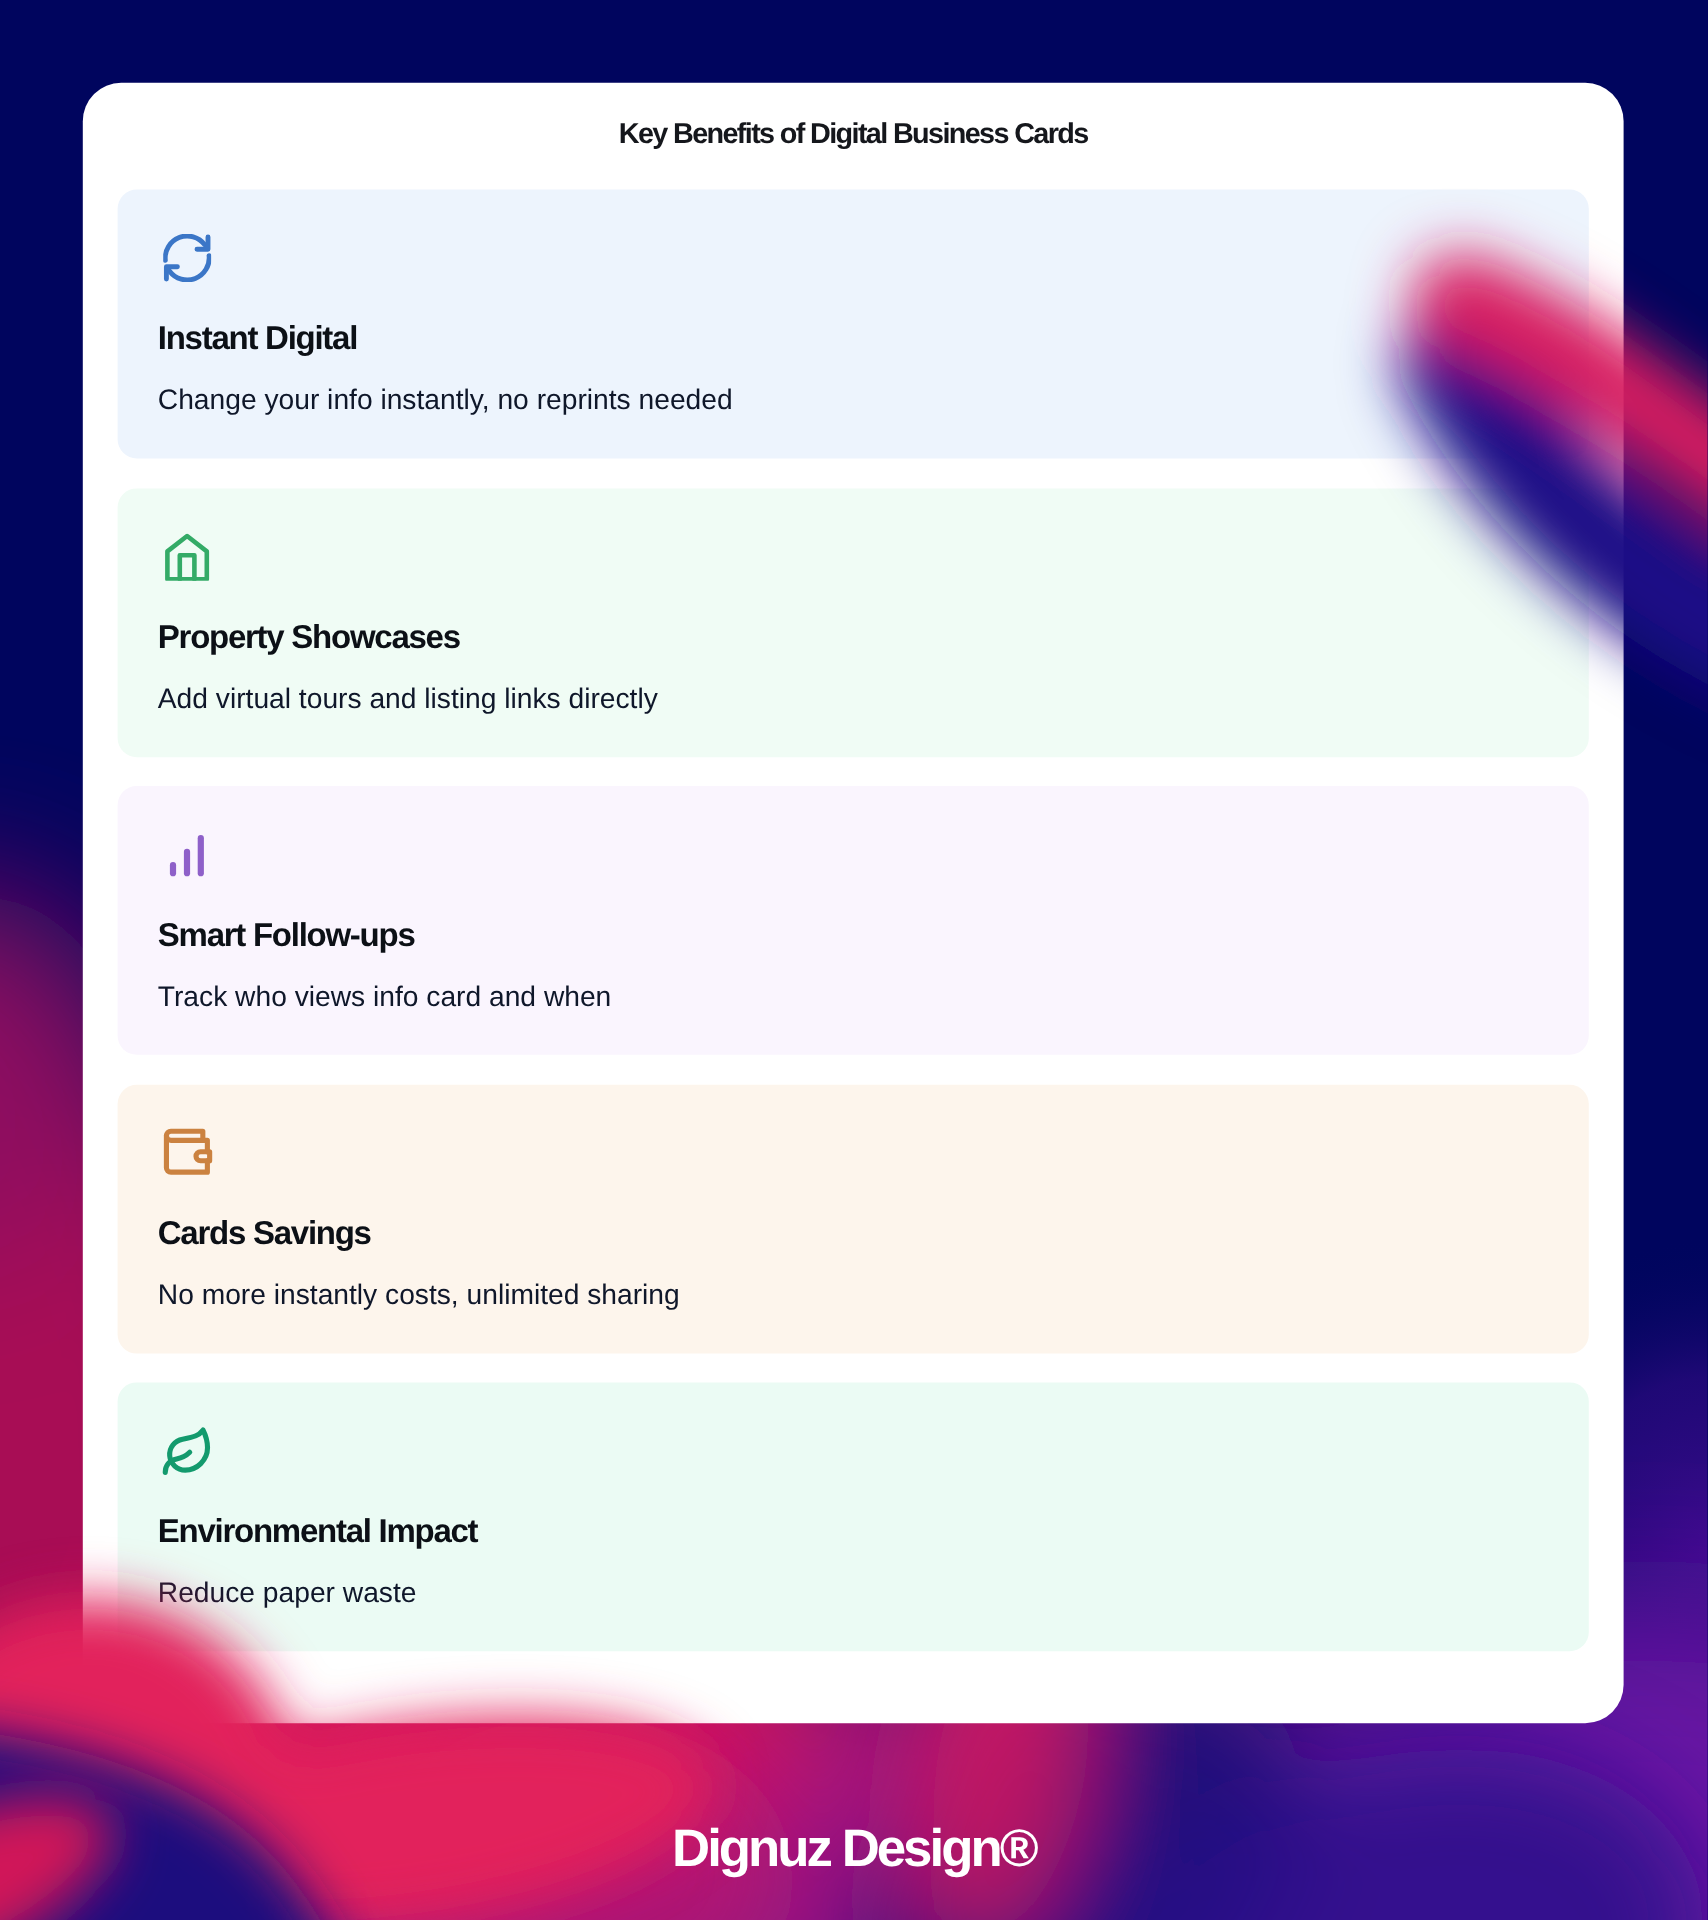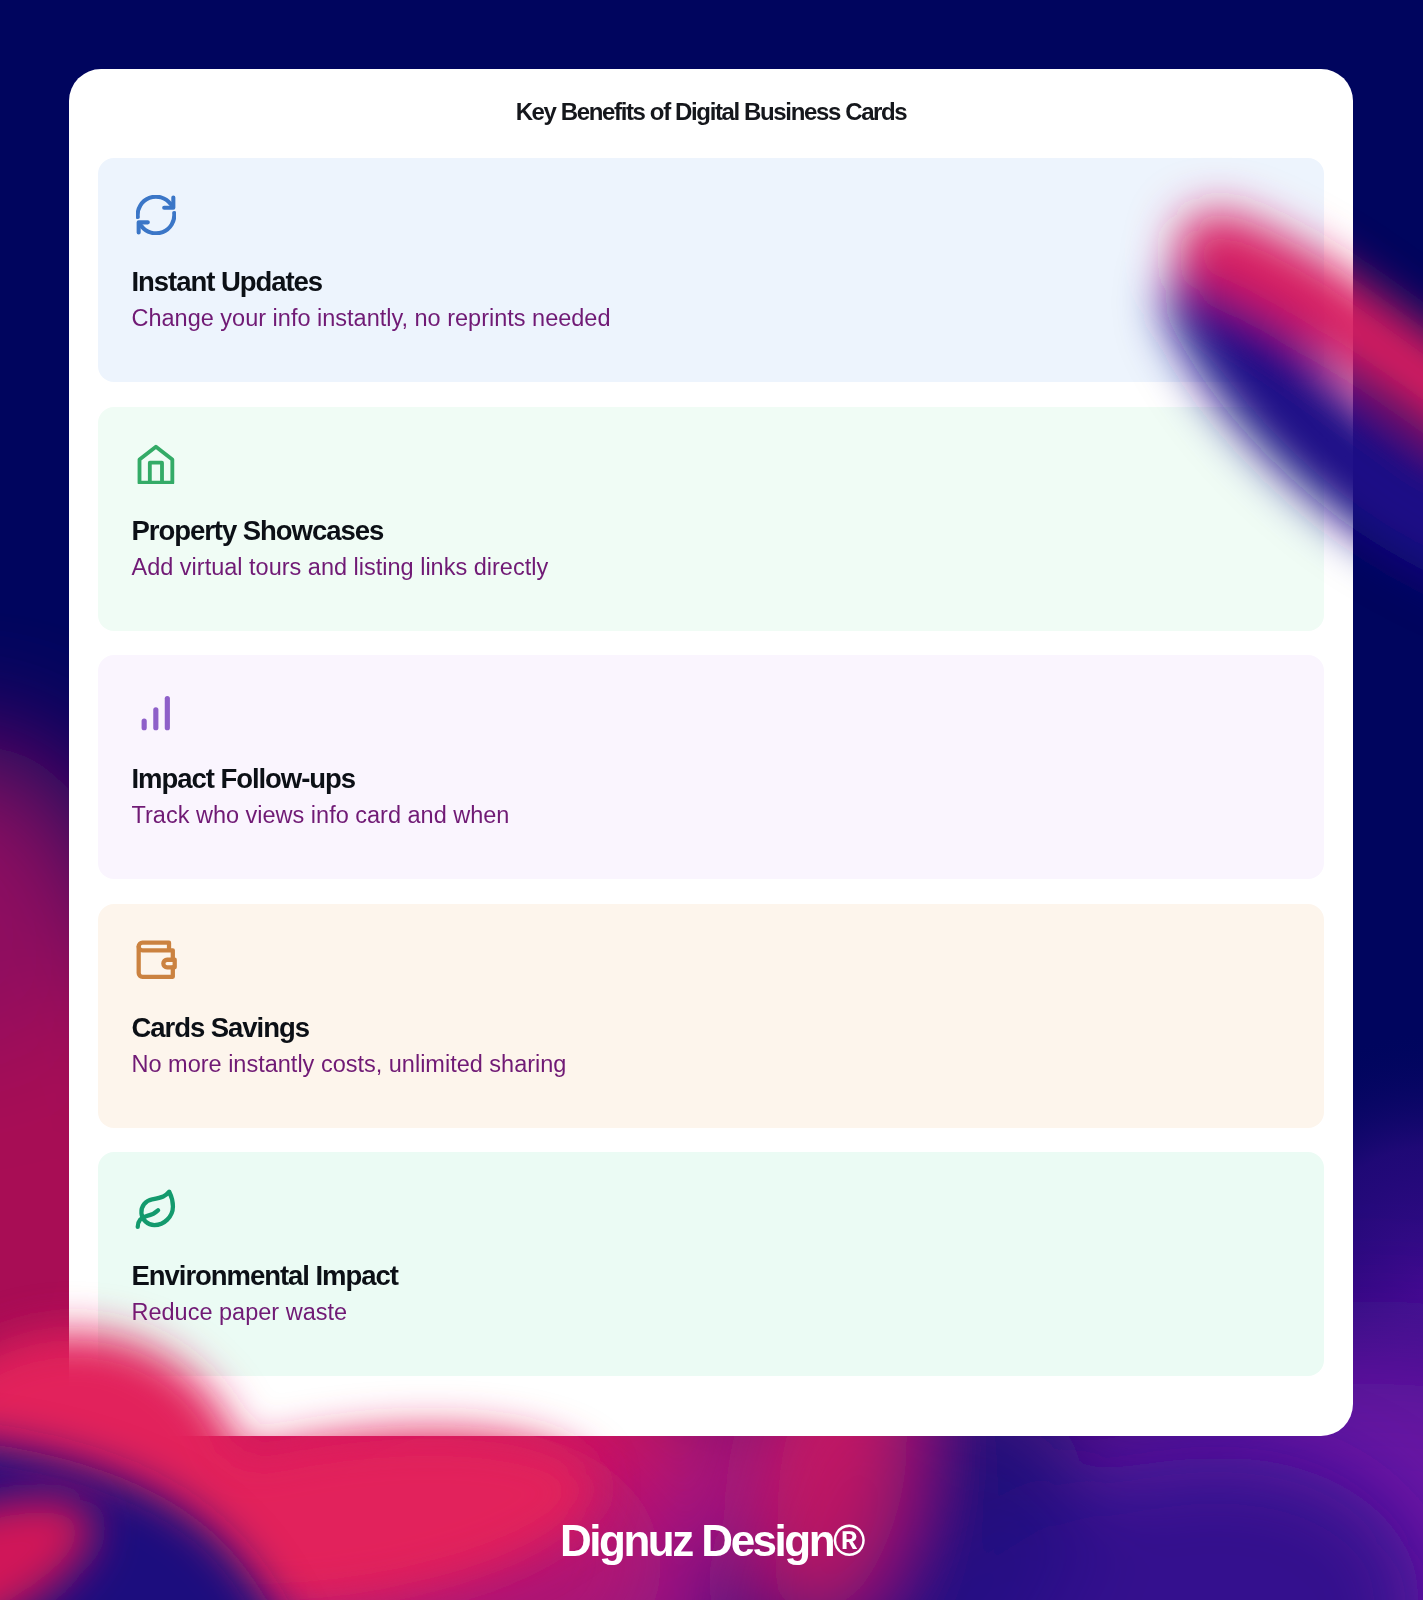--- a/index.html
+++ b/index.html
@@ -17,21 +17,21 @@
            padding-top:29px; letter-spacing:-1.37px; }
 
   .items { padding: 0 29px 0 29px; margin-top:32px; }
   .item { height:224px; border-radius:16px; padding:37px 35px 0 33.5px; margin-bottom:24.5px; }
   .icon { height:40px; display:block; margin-left:4.3px; }
   .icon svg { display:block; }
   .icon { overflow:visible; }
   .icon.wallet-box svg { position:relative; left:-2.95px; top:-3.75px; }
   .icon.leaf-box   svg { position:relative; left:-2.0px;  top:-1.35px; }
   .itemTitle { font-size:27.5px; font-weight:bold; color:#0C1016; margin-top:31.3px; letter-spacing:-1.05px;}
-  .itemDesc { font-size:23.5px; color:#701a75; margin-top:7px; letter-spacing:0;}
+  .itemDesc { font-size:23.5px; color:#0f172a; margin-top:22px; letter-spacing:0;}
 
   .fg-svg { position:absolute; inset:0; width:1423px; height:1600px; z-index:10; pointer-events:none; }
 
   .footer { position:absolute; left:0; right:0; top:1477px; text-align:center;
             color:#fff; font-size:44px; font-weight:bold; letter-spacing:-2.5px; z-index:20;margin-top:39px; }
 </style>
 </head>
 <body>
 
 <div id="stage">
@@ -76,42 +76,42 @@
     <div class="items">
         <div class="item" style="background: rgb(237, 244, 253);">
           <div class="icon " style="color:#3B76C7">
             <svg width="40" height="40" viewBox="0 0 24 24" fill="none" stroke="currentColor" stroke-width="2.45" stroke-linecap="round" stroke-linejoin="round">
               <path d="M1.07 13.2 A 11 11 0 0 1 20.8 5.4"></path>
               <polyline points="16.9,7.6 22.4,7.6 22.4,1.5"></polyline>
               <path d="M22.93 10.8 A 11 11 0 0 1 3.2 18.6"></path>
               <polyline points="7.1,16.4 1.6,16.4 1.6,22.5"></polyline>
             </svg>
           </div>
-          <div class="itemTitle">Instant Updates</div>
+          <div class="itemTitle">Instant Digital</div>
           <div class="itemDesc">Change your info instantly, no reprints needed</div>
         </div>
         <div class="item" style="background: rgb(240, 252, 245);">
           <div class="icon " style="color:#34AB67">
             <svg width="40" height="40" viewBox="0 0 24 24" fill="none" stroke="currentColor" stroke-width="2.3" stroke-linecap="round" stroke-linejoin="round">
               <path d="M2.1 9.3 L11.95 1.6 L21.8 9.3 L21.8 23.2 L2.1 23.2 Z"></path>
               <path d="M8.3 23.2 L8.3 11.2 L15.6 11.2 L15.6 23.2"></path>
             </svg>
           </div>
           <div class="itemTitle">Property Showcases</div>
           <div class="itemDesc">Add virtual tours and listing links directly</div>
         </div>
         <div class="item" style="background: rgb(250, 245, 254);">
           <div class="icon " style="color:#8E60C9">
             <svg width="40" height="40" viewBox="0 0 24 24" fill="none" stroke="currentColor" stroke-width="3.1" stroke-linecap="round">
               <line x1="4.9" y1="17.4" x2="4.9" y2="21.4"></line>
               <line x1="11.9" y1="10.7" x2="11.9" y2="21.4"></line>
               <line x1="18.8" y1="3.9" x2="18.8" y2="21.4"></line>
             </svg>
           </div>
-          <div class="itemTitle">Impact Follow-ups</div>
+          <div class="itemTitle">Smart Follow-ups</div>
           <div class="itemDesc">Track who views info card and when</div>
         </div>
         <div class="item" style="background: rgb(253, 245, 236);">
           <div class="icon wallet-box" style="color:#CB8240">
             <svg width="45.5" height="45.5" viewBox="0 0 24 24" fill="none" stroke="currentColor" stroke-width="2.25" stroke-linecap="round" stroke-linejoin="round">
               <path d="M21 12V7H5a2 2 0 0 1 0-4h14v4"></path>
               <path d="M3 5v14a2 2 0 0 0 2 2h16v-5"></path>
               <path d="M18 12a2 2 0 0 0 0 4h4v-4z"></path>
             </svg>
           </div>

